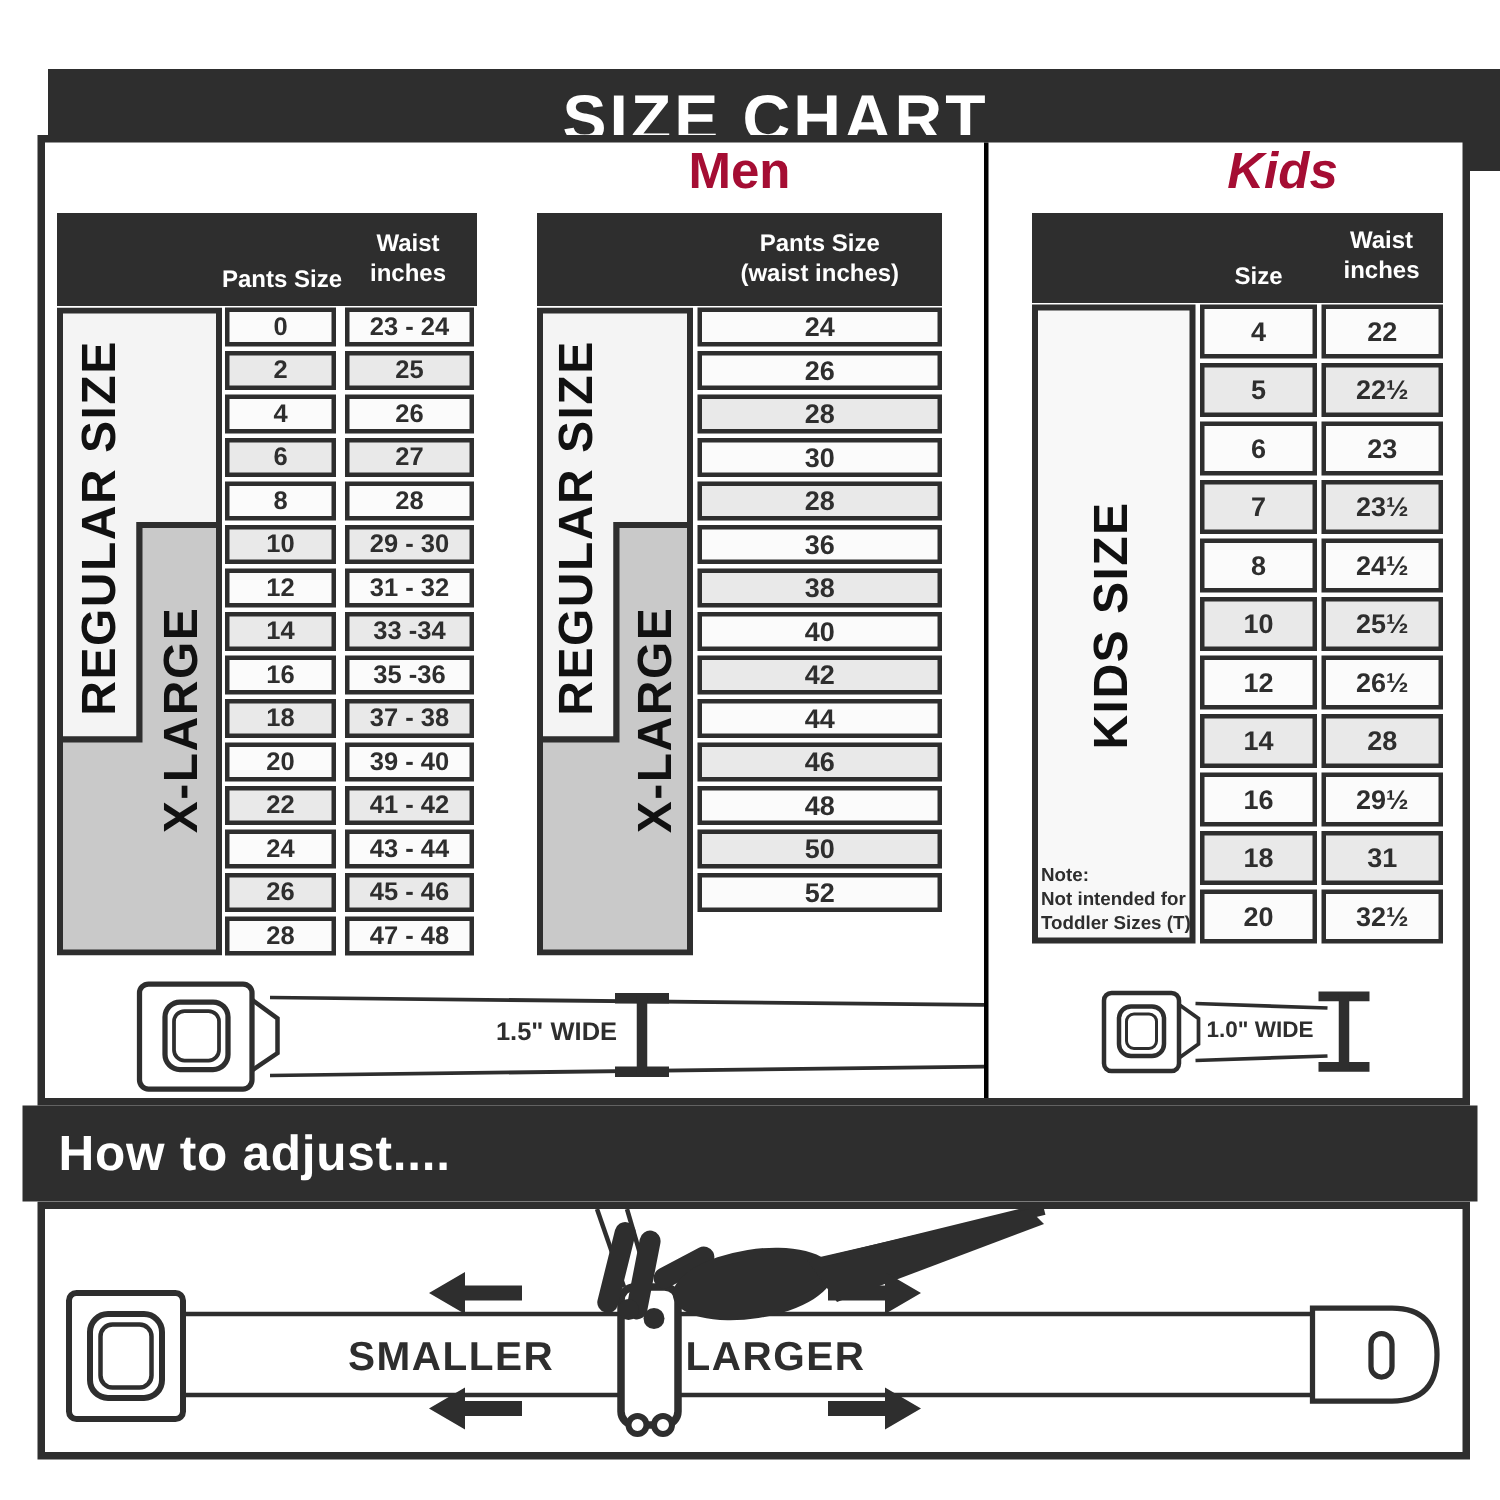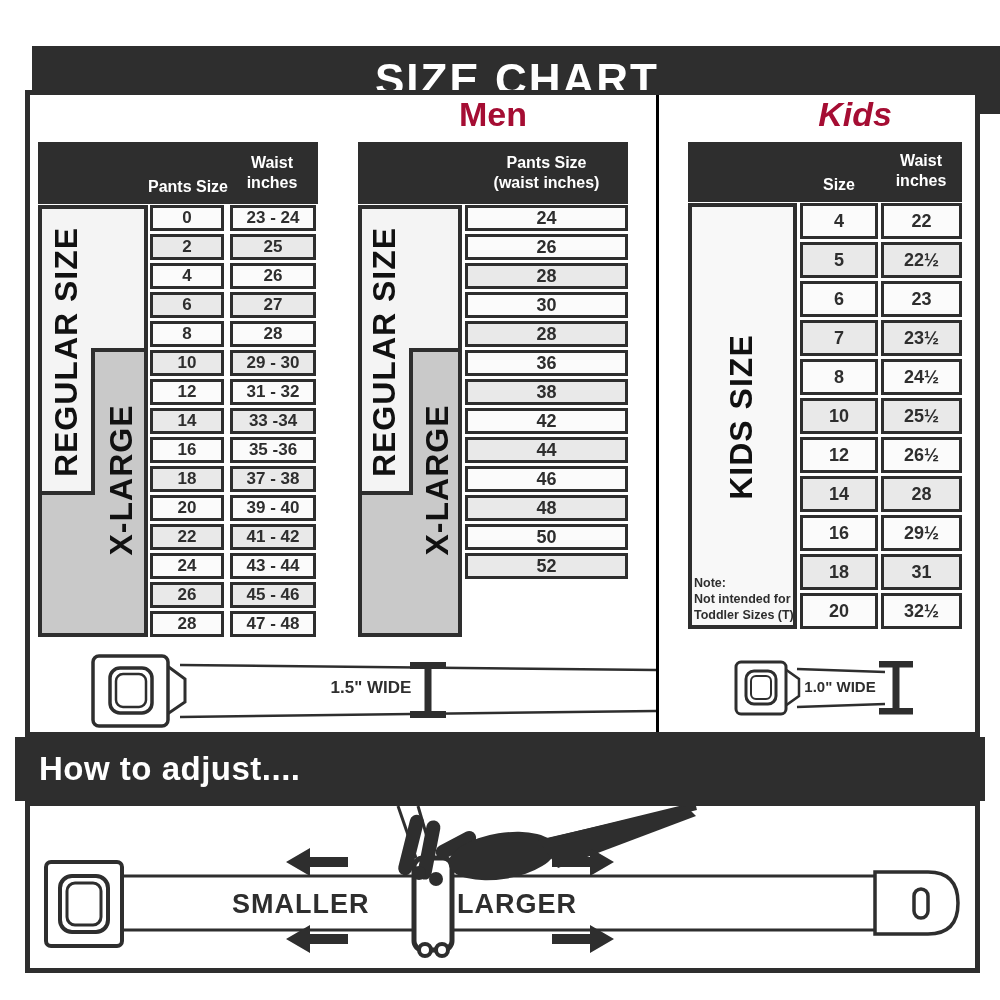--- a/index.html
+++ b/index.html
@@ -161,20 +161,21 @@
   <span class="vlabel" style="left:437px;top:480px;">X-LARGE</span>
 
   <div class="abs m-rows" style="left:465px;top:205px;">
     <div class="cell">24</div>
     <div class="cell">26</div>
     <div class="cell">28</div>
     <div class="cell">30</div>
     <div class="cell">28</div>
     <div class="cell">36</div>
     <div class="cell">38</div>
+    <div class="cell">40</div>
     <div class="cell">42</div>
     <div class="cell">44</div>
     <div class="cell">46</div>
     <div class="cell">48</div>
     <div class="cell">50</div>
     <div class="cell">52</div>
   </div>
 
   <div class="abs thead" style="left:688px;top:142px;width:274px;height:60px;"></div>
   <div class="abs thead-label" style="left:796px;top:175px;width:86px;">Size</div>

